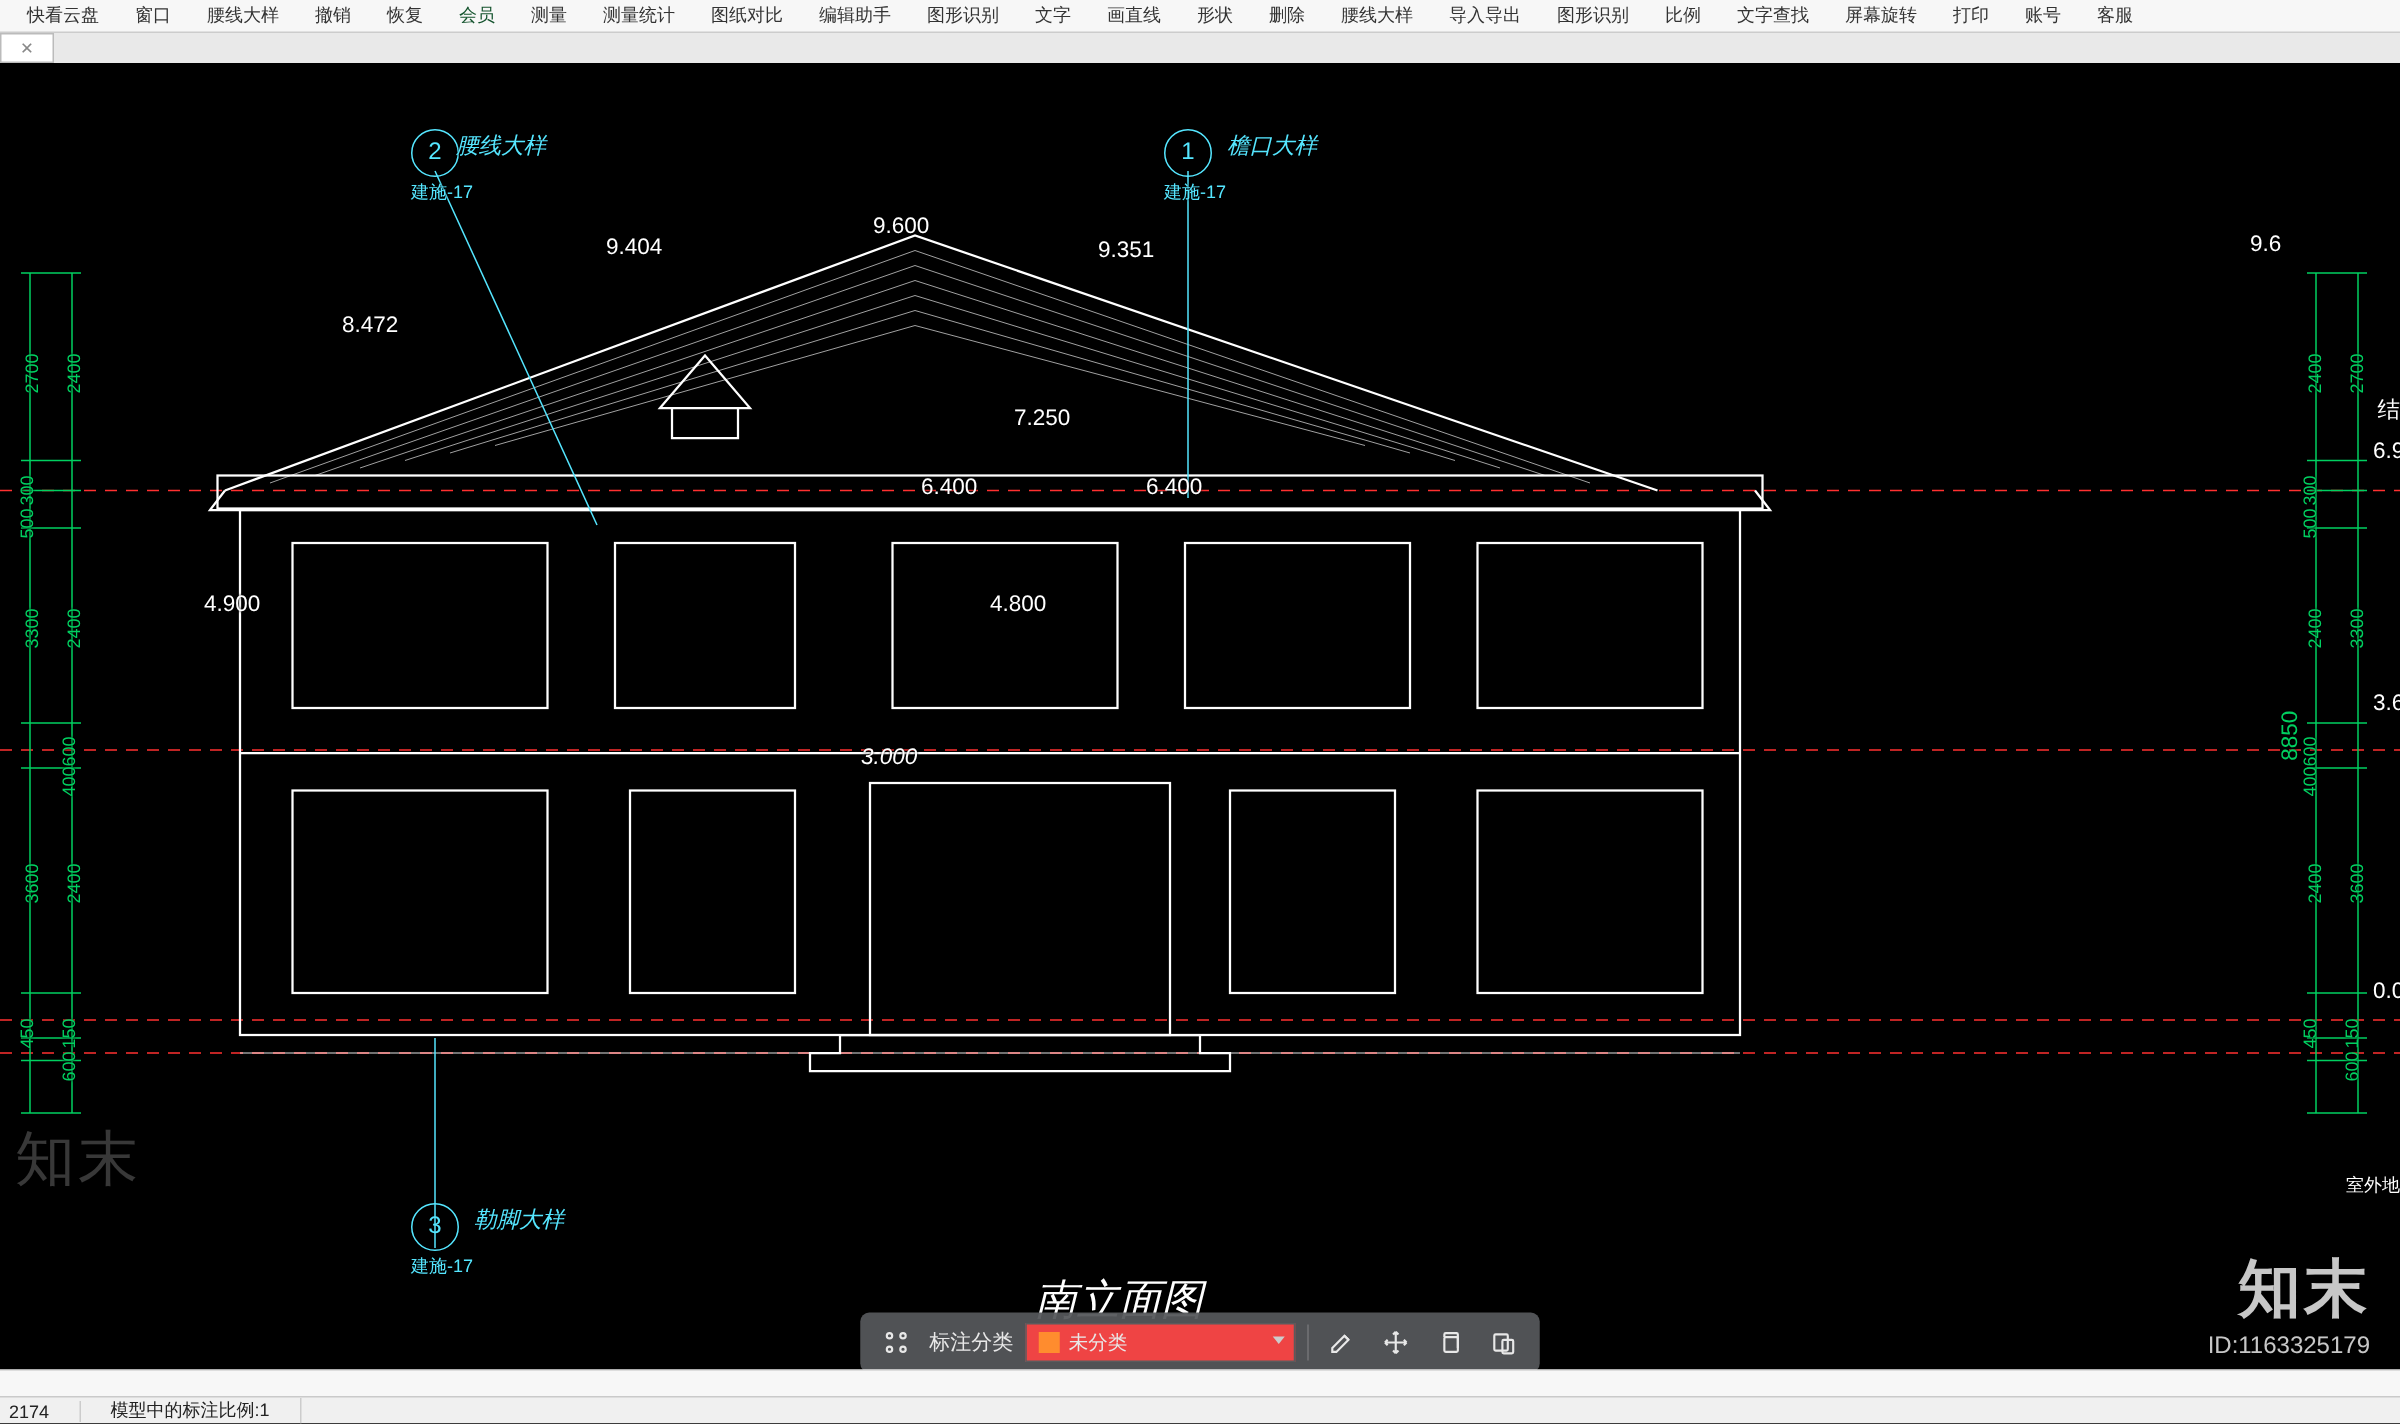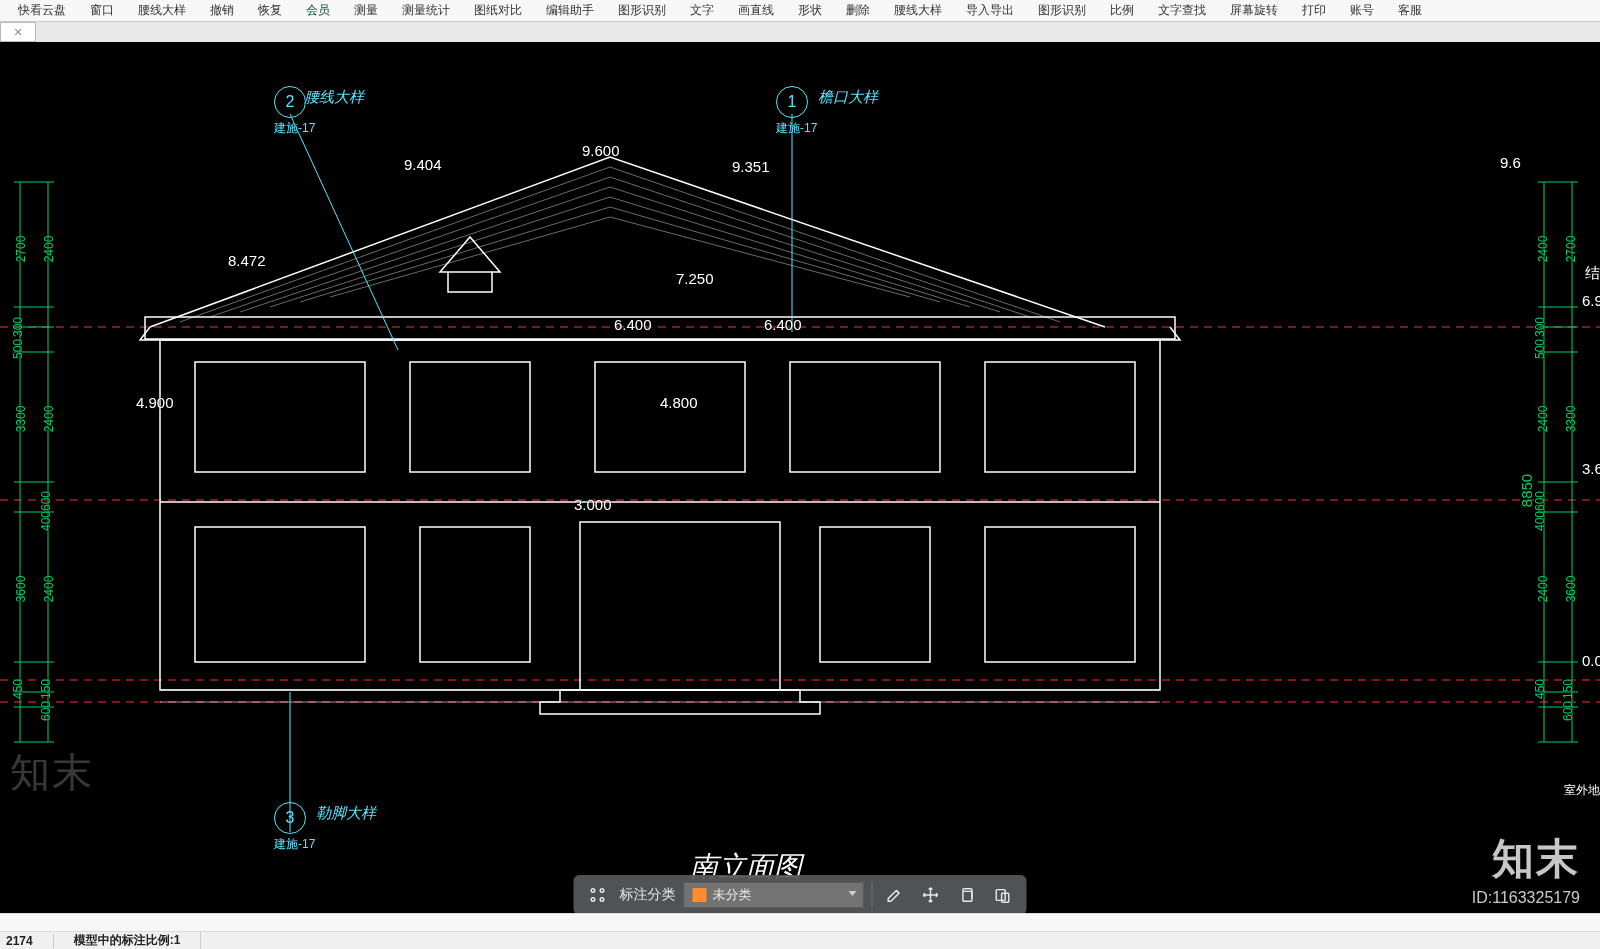--- a/index.html
+++ b/index.html
@@ -106,21 +106,21 @@
   border-radius: 6px;
   display: flex;
   align-items: center;
   padding: 0 10px;
   gap: 8px;
   font-size: 14px;
   color: #e8e8e8;
 }
 .float-toolbar .sep { width: 1px; height: 24px; background: rgba(255,255,255,.2); }
 .float-toolbar .dropdown {
-  background: #737373;
+  background: #ef4444;
   border: 1px solid #5a5b5d;
   height: 26px;
   display: flex;
   align-items: center;
   padding: 0 22px 0 8px;
   position: relative;
   min-width: 180px;
   font-size: 13px;
 }
 .float-toolbar .dropdown .chev {
@@ -195,21 +195,20 @@
   display: flex;
   align-items: center;
   font-size: 12px;
   color: #222;
   padding: 0 6px;
   gap: 20px;
 }
 .statusbar .cell {
   border-right: 1px solid #ccc;
   padding-right: 20px;
-  font-weight: bold;
 }
 </style>
 </head>
 <body>
 
 <div class="menubar">
   <span class="item">快看云盘</span>
   <span class="item">窗口</span>
   <span class="item">腰线大样</span>
   <span class="item">撤销</span>
@@ -346,29 +345,29 @@
 
   <div class="bubble" style="left:274px; top:760px;">
     <span>3</span>
   </div>
   <span class="cad-label italic cyan" style="left:316px; top:762px;">勒脚大样</span>
   <span class="cad-label cyan sm" style="left:274px; top:794px;">建施-17</span>
 
   <span class="cad-label" style="left:404px; top:114px;">9.404</span>
   <span class="cad-label" style="left:582px; top:100px;">9.600</span>
   <span class="cad-label" style="left:732px; top:116px;">9.351</span>
-  <span class="cad-label" style="left:228px; top:166px;margin-top:44px;">8.472</span>
+  <span class="cad-label" style="left:228px; top:166px;">8.472</span>
   <span class="cad-label" style="left:1500px; top:112px;">9.6</span>
   <span class="cad-label" style="left:676px; top:228px;">7.250</span>
   <span class="cad-label" style="left:614px; top:274px;">6.400</span>
   <span class="cad-label" style="left:764px; top:274px;">6.400</span>
 
   <span class="cad-label" style="left:136px; top:352px;">4.900</span>
   <span class="cad-label" style="left:660px; top:352px;">4.800</span>
-  <span class="cad-label" style="left:574px; top:454px;">3.000</span>
+  <span class="cad-label" style="left:574px; top:454px;font-style:italic;">3.000</span>
 
   <span class="cad-label" style="left:1585px; top:222px;">结构</span>
   <span class="cad-label" style="left:1582px; top:250px;">6.9</span>
   <span class="cad-label" style="left:1582px; top:418px;">3.6</span>
   <span class="cad-label" style="left:1582px; top:610px;">0.0</span>
   <span class="cad-label sm" style="left:1564px; top:740px;">室外地坪</span>
 
   <span class="cad-label sm" style="left:8px; top:200px; transform:rotate(-90deg); color:#00d060;">2700</span>
   <span class="cad-label sm" style="left:36px; top:200px; transform:rotate(-90deg); color:#00d060;">2400</span>
   <span class="cad-label sm" style="left:8px; top:278px; transform:rotate(-90deg); color:#00d060;">300</span>

